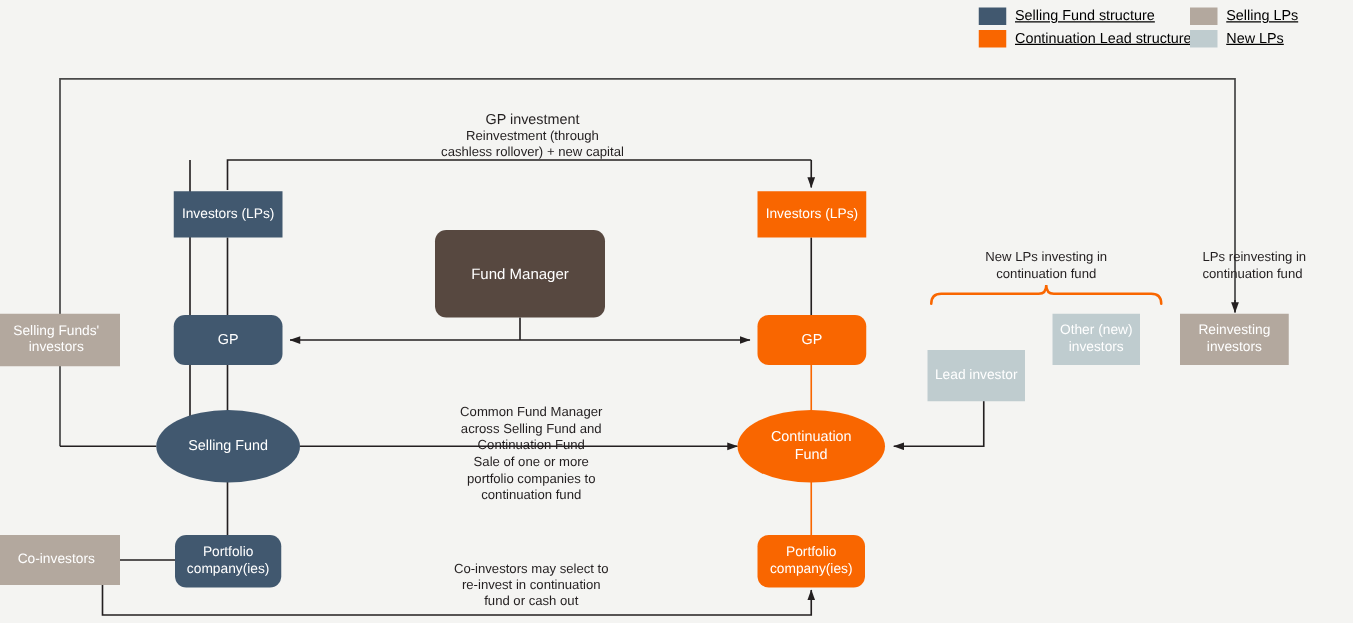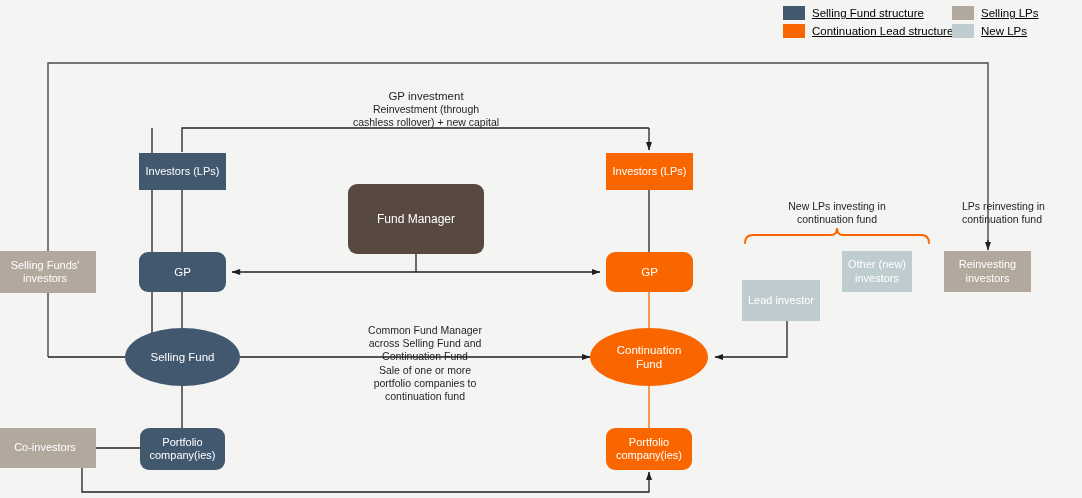--- a/index.html
+++ b/index.html
@@ -135,20 +135,23 @@
 cashless rollover) +  new capital</div>
 
   <div class="lbl" style="left:325px;top:308px;width:200px;font-size:10.5px;white-space:pre-line;margin-top:16px;">Common Fund Manager
 across Selling Fund and
 Continuation Fund</div>
 
   <div class="lbl" style="left:325px;top:364px;width:200px;font-size:10.5px;white-space:pre-line;">Sale of one or more
 portfolio companies to
 continuation fund</div>
 
+  <div class="lbl" style="left:325px;top:449px;width:200px;font-size:10.5px;white-space:pre-line;">Co-investors may select to
+re-invest in continuation
+fund or cash out</div>
 
   <div class="lbl" style="left:757px;top:200px;width:160px;font-size:10.5px;white-space:pre-line;">New LPs investing in
 continuation fund</div>
 
   <div class="lbl" style="left:962px;top:200px;width:150px;font-size:10.5px;text-align:left;white-space:pre-line;">LPs reinvesting in
 continuation fund</div>
 
 </div>
 
 </body></html>

